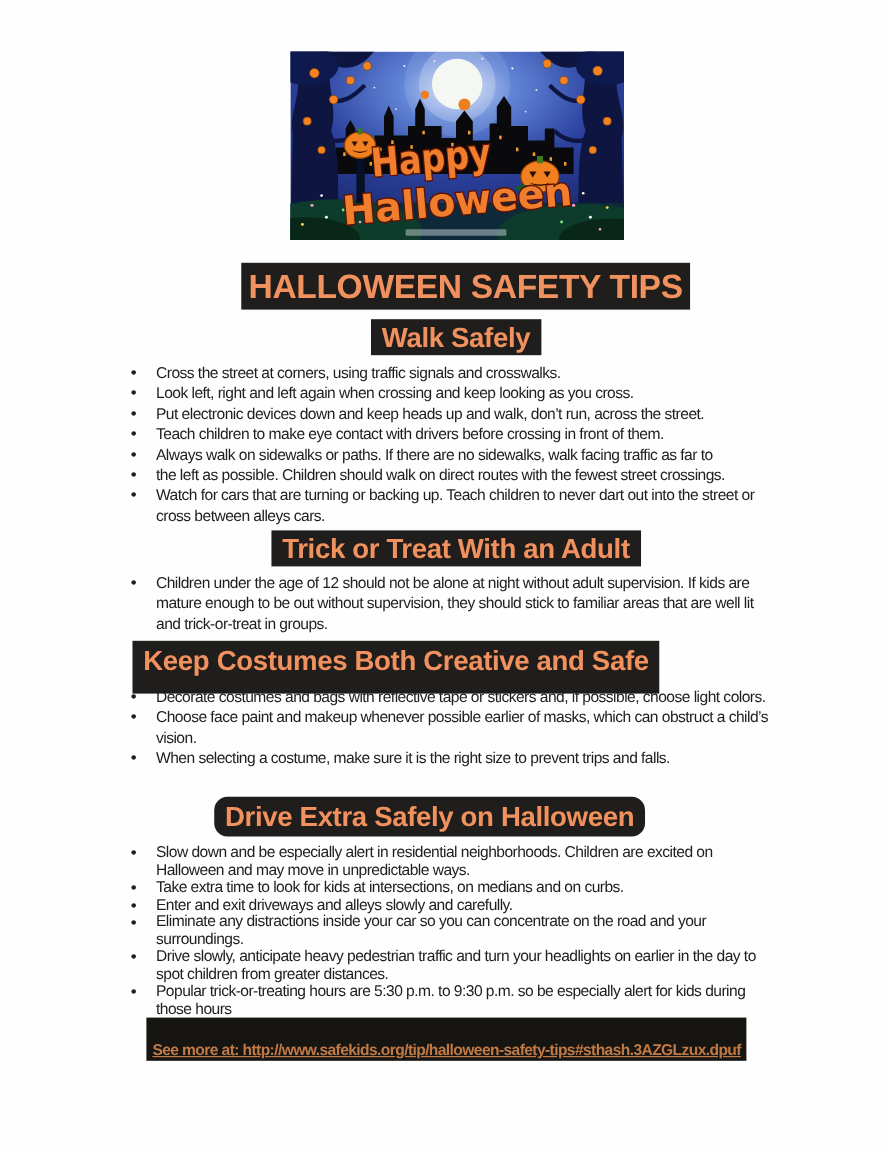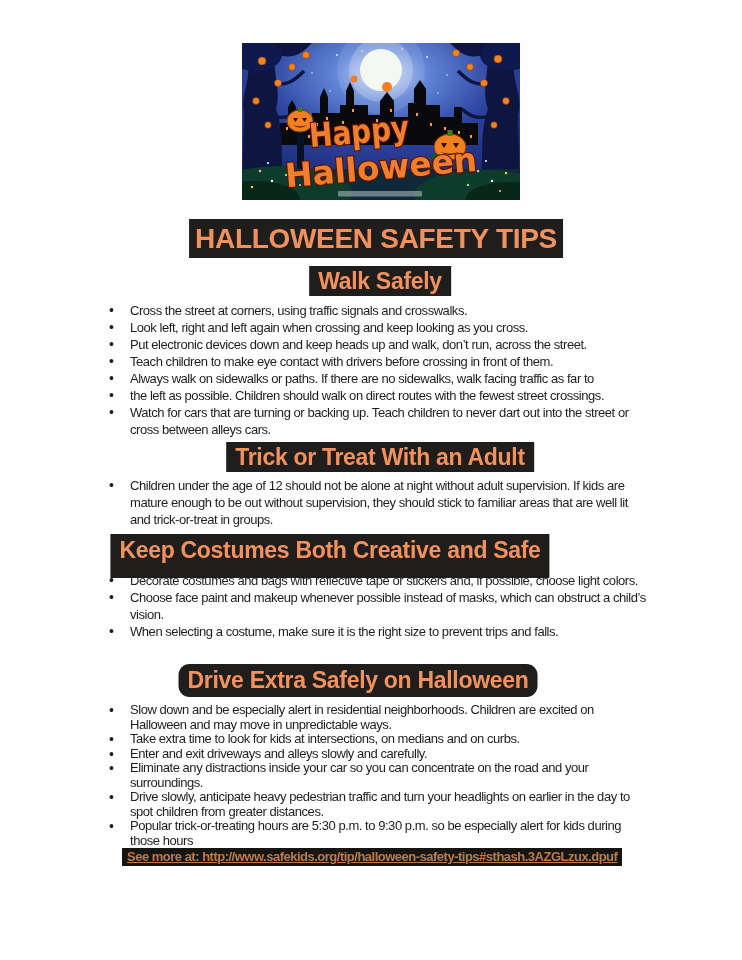--- a/index.html
+++ b/index.html
@@ -24,21 +24,21 @@
     position:absolute;
     transform:translateX(-50%);
     background:var(--bar-bg);
     color:var(--heading-orange);
     font-weight:bold;
     white-space:nowrap;
     letter-spacing:-0.3px;
     padding:0 9px;
     text-shadow:0 0 1px rgba(120,40,0,0.35);
   }
-  .bar-title{left:376px;top:219px;height:39px;line-height:39px;font-size:28px;padding:0 6px;}
+  .bar-title{left:388px;top:219px;height:39px;line-height:39px;font-size:28px;padding:0 6px;}
   .bar-s0{left:380px;top:266px;height:30px;line-height:30px;font-size:23px;}
   .bar-s1{left:380px;top:442px;height:30px;line-height:30px;font-size:23px;}
   .bar-s2{left:330px;top:534px;height:44px;line-height:33px;font-size:23px;}
   .bar-s3{left:358px;top:664px;height:33px;line-height:33px;font-size:23px;border-radius:11px;}
   .lines{
     position:absolute;left:105px;width:600px;
     color:var(--body-text);
     font-size:13px;
     letter-spacing:-0.45px;
     line-height:17px;
@@ -52,21 +52,21 @@
     content:"\2022";
     position:absolute;left:4px;top:0;
     font-size:14px;
   }
   .link-bar{
     position:absolute;left:122px;top:848px;
     background:#171512;
     color:var(--link-orange);
     font-size:13px;font-weight:bold;
     letter-spacing:-0.5px;
-    padding:1px 5px 2px 5px;
+    padding:19px 5px 2px 5px;
     text-decoration:underline;
     white-space:nowrap;
     cursor:pointer;
   }
   .bannertxt{
     font-family:"DejaVu Sans", sans-serif;
     font-weight:bold;
     fill:#ef7f2e;
     stroke:#5e1202;
     stroke-width:2.3px;
@@ -223,21 +223,21 @@
       <div class="line b">Watch for cars that are turning or backing up. Teach children to never dart out into the street or</div>
       <div class="line">cross between alleys cars.</div>
     </div>
   <div class="lines lines-s1">
       <div class="line b">Children under the age of 12 should not be alone at night without adult supervision. If kids are</div>
       <div class="line">mature enough to be out without supervision, they should stick to familiar areas that are well lit</div>
       <div class="line">and trick-or-treat in groups.</div>
     </div>
   <div class="lines lines-s2">
       <div class="line b">Decorate costumes and bags with reflective tape or stickers and, if possible, choose light colors.</div>
-      <div class="line b">Choose face paint and makeup whenever possible instead of masks, which can obstruct a child’s</div>
+      <div class="line b">Choose face paint and makeup whenever possible earlier of masks, which can obstruct a child’s</div>
       <div class="line">vision.</div>
       <div class="line b">When selecting a costume, make sure it is the right size to prevent trips and falls.</div>
     </div>
   <div class="lines lines-s3">
       <div class="line b">Slow down and be especially alert in residential neighborhoods. Children are excited on</div>
       <div class="line">Halloween and may move in unpredictable ways.</div>
       <div class="line b">Take extra time to look for kids at intersections, on medians and on curbs.</div>
       <div class="line b">Enter and exit driveways and alleys slowly and carefully.</div>
       <div class="line b">Eliminate any distractions inside your car so you can concentrate on the road and your</div>
       <div class="line">surroundings.</div>

